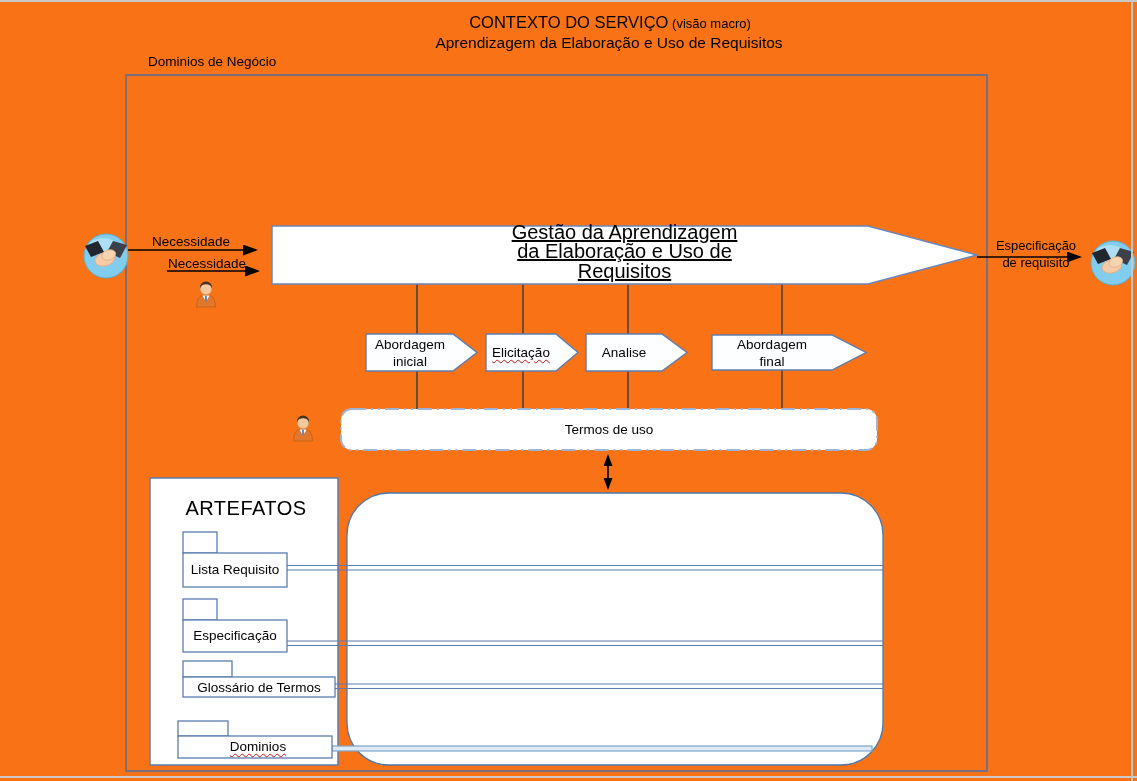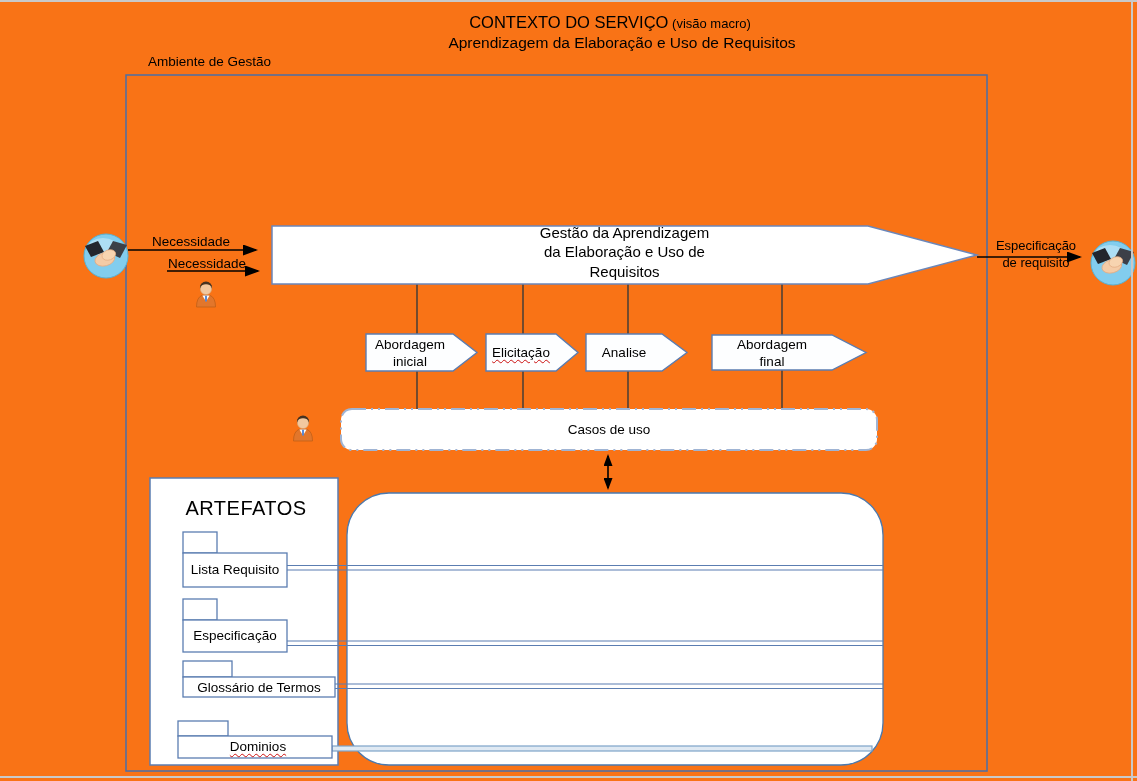--- a/index.html
+++ b/index.html
@@ -16,29 +16,29 @@
   .stage{position:relative;width:1137px;height:781px;background:#f97316;overflow:hidden;}
   .stage svg{position:absolute;left:0;top:0;}
   .lbl{position:absolute;white-space:pre-line;color:var(--ink);}
   .ctr{transform:translateX(-50%);text-align:center;}
   .frame-top{position:absolute;left:0;top:0;width:1137px;height:2px;background:var(--window-border);}
   .frame-right{position:absolute;left:1131px;top:0;width:2px;height:781px;background:var(--window-border);}
   .frame-bottom{position:absolute;left:0;top:776px;width:1137px;height:2px;background:var(--window-border);}
 
   .title-wrap{left:610px;top:13px;font-size:16.5px;white-space:nowrap;}
   .title-suffix{font-size:13px;}
-  .title-sub{left:622px;top:34px;font-size:15.5px;white-space:nowrap;}
+  .title-sub{left:609px;top:34px;font-size:15.5px;white-space:nowrap;}
   .ambiente{left:148px;top:54px;font-size:13.5px;}
 
   .necessidade1{left:191px;top:234px;font-size:13.5px;white-space:nowrap;}
   .necessidade2{left:207px;top:256px;font-size:13.5px;white-space:nowrap;}
 
   .process-label{left:272px;top:226px;width:705px;height:52px;display:flex;
-    align-items:center;justify-content:center;font-size:15px;line-height:19.5px;
-    text-align:center;white-space:pre-line;}
+    align-items:center;justify-content:center;font-size:20px;line-height:19.5px;
+    text-align:center;white-space:pre-line;text-decoration:underline;}
 
   .step-label{font-size:13.5px;line-height:17px;}
   .step0{left:410px;top:336px;}
   .step1{left:521px;top:344px;}
   .step2{left:624px;top:344px;text-align:center;}
   .step3{left:772px;top:336px;}
 
   .casos-label{left:609px;top:422px;font-size:13.5px;}
 
   .out1{left:1036px;top:238px;font-size:13px;white-space:nowrap;}
@@ -151,37 +151,37 @@
 
     <use href="#handshake" x="106" y="256"></use>
     <use href="#handshake" x="1113" y="263"></use>
     <use href="#person" x="206" y="297"></use>
     <use href="#person" x="303" y="431"></use>
   </svg>
 
   <div class="lbl ctr title-wrap"><span>CONTEXTO DO SERVIÇO</span><span class="title-suffix"> (visão macro)</span></div>
   <div class="lbl ctr title-sub">Aprendizagem da Elaboração e Uso de Requisitos</div>
 
-  <div class="lbl ambiente">Ambiente de Gestão</div>
+  <div class="lbl ambiente">Dominios de Negócio</div>
 
   <div class="lbl ctr necessidade1">Necessidade</div>
   <div class="lbl ctr necessidade2">Necessidade</div>
 
   <div class="lbl process-label">Gestão da Aprendizagem
 da Elaboração e Uso de
 Requisitos</div>
 
   <div class="lbl ctr step-label step0">Abordagem
 inicial</div>
   <div class="lbl ctr step-label step1 sq">Elicitação</div>
   <div class="lbl ctr step-label step2">Analise</div>
   <div class="lbl ctr step-label step3">Abordagem
 final</div>
 
-  <div class="lbl ctr casos-label">Casos de uso</div>
+  <div class="lbl ctr casos-label">Termos de uso</div>
 
   <div class="lbl ctr out1">Especificação</div>
   <div class="lbl ctr out2">de requisito</div>
 
   <div class="lbl ctr artefatos-title">ARTEFATOS</div>
   <div class="lbl ctr art-label art0">Lista Requisito</div>
   <div class="lbl ctr art-label art1">Especificação</div>
   <div class="lbl ctr art-label art2">Glossário de Termos</div>
   <div class="lbl ctr art-label art3 sq">Dominios</div>
 

